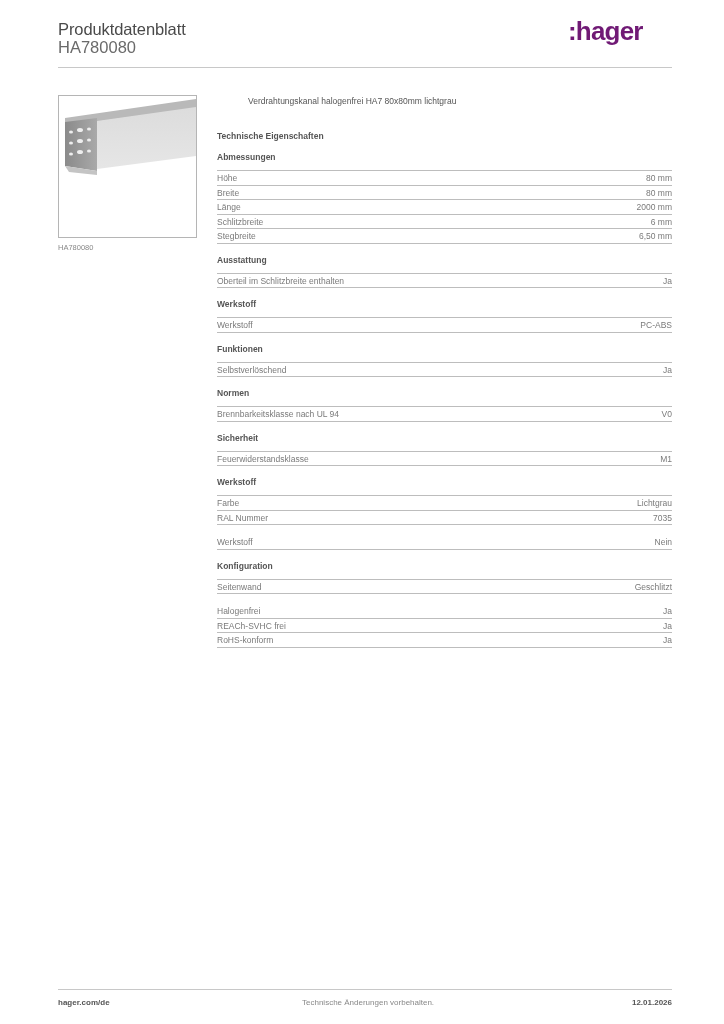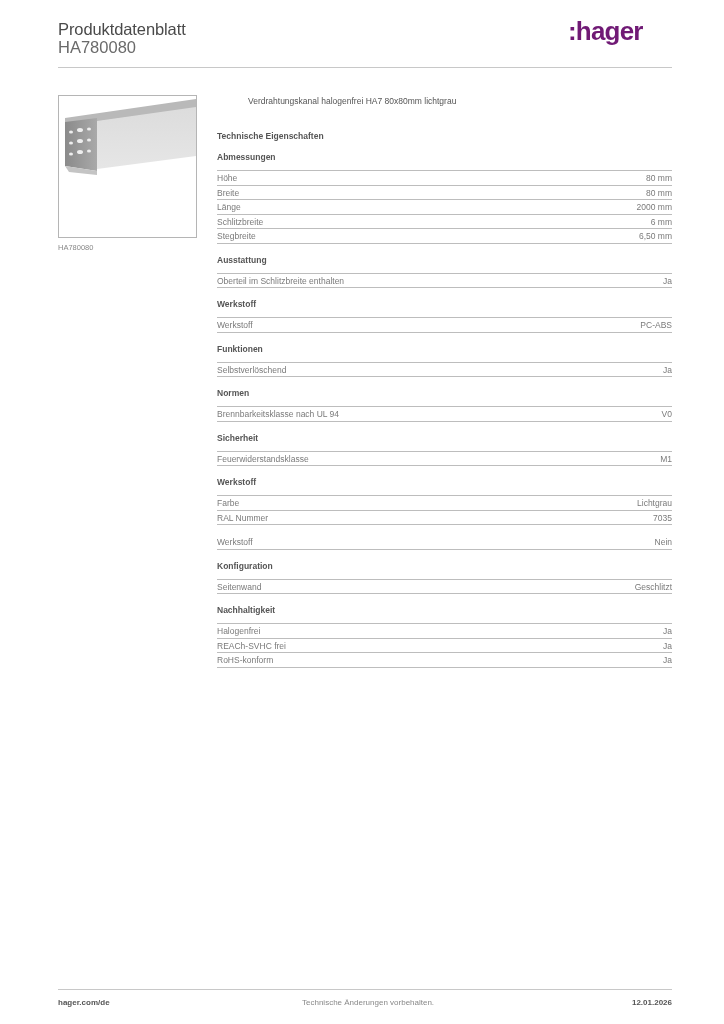--- a/index.html
+++ b/index.html
@@ -186,21 +186,20 @@
         </div>
       </div>
       <div class="group">
         <div class="group-title">Konfiguration</div>
         <div class="row">
           <span class="label">Seitenwand</span>
           <span class="value">Geschlitzt</span>
         </div>
       </div>
       <div class="group">
-        <div class="group-title">Nachhaltigkeit</div>
         <div class="row">
           <span class="label">Halogenfrei</span>
           <span class="value">Ja</span>
         </div>
         <div class="row">
           <span class="label">REACh-SVHC frei</span>
           <span class="value">Ja</span>
         </div>
         <div class="row">
           <span class="label">RoHS-konform</span>

